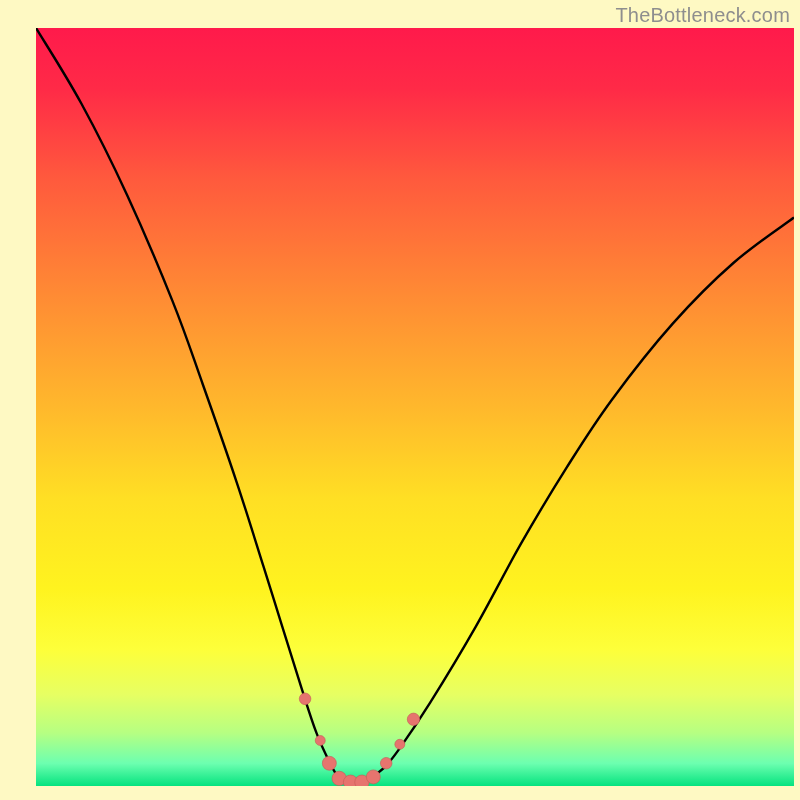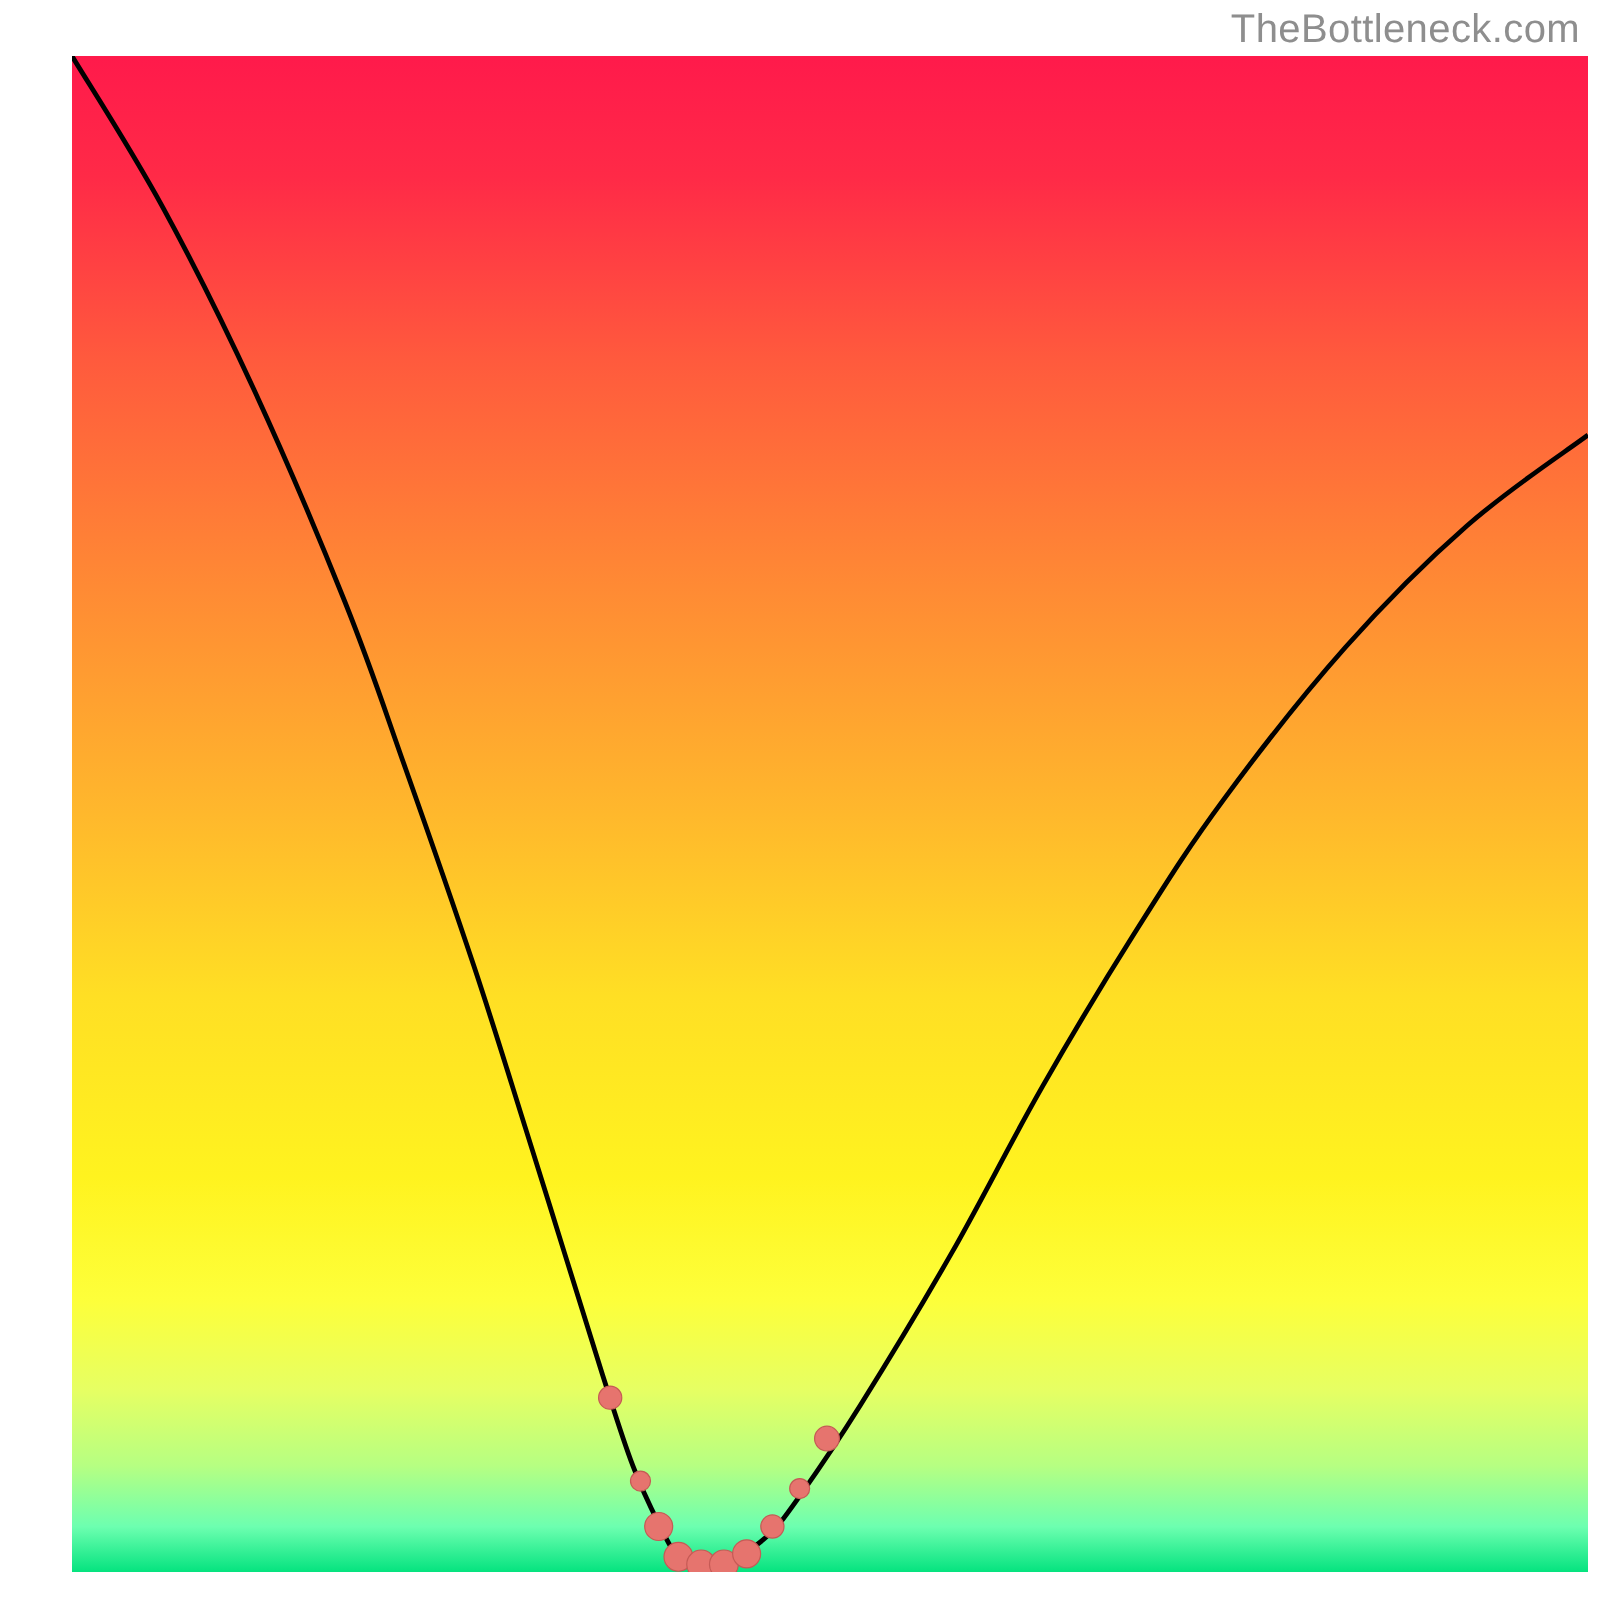--- a/index.html
+++ b/index.html
@@ -10,21 +10,21 @@
     background: #000;
     overflow: hidden;
     font-family: Arial, Helvetica, sans-serif;
   }
   .frame {
     position: absolute;
     left: 0;
     top: 0;
     width: 800px;
     height: 800px;
-    background: #ffffff;
+    background: #fef9c3;
   }
   .watermark {
     position: absolute;
     top: 4px;
     right: 10px;
     color: #8e8e8e;
     font-size: 20px;
     letter-spacing: 0.2px;
     z-index: 20;
   }

